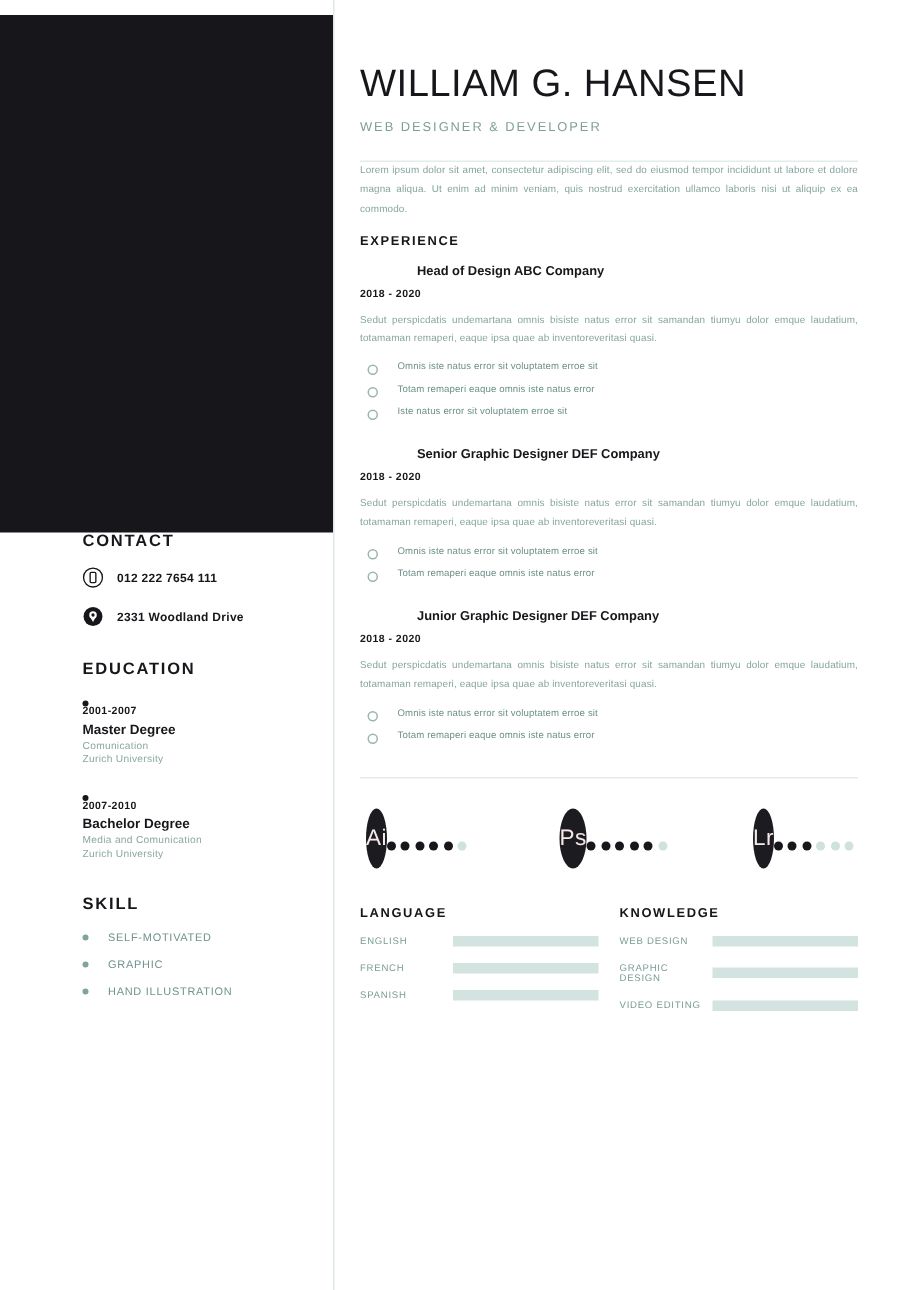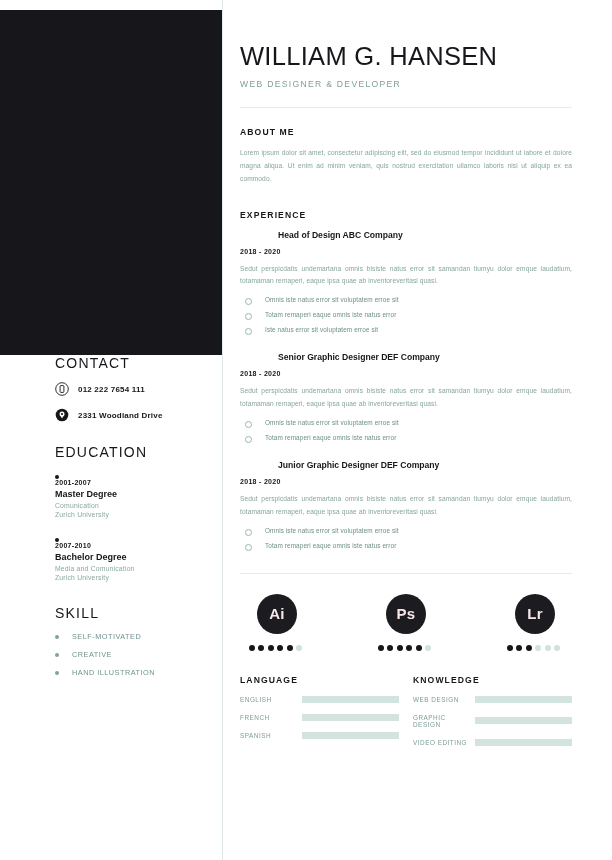--- a/index.html
+++ b/index.html
@@ -24,21 +24,21 @@
     background:#dfe8e6;
   }
 
   
   .left{
     position:absolute;left:0;top:355px;width:222px;
     padding:0;
   }
   .l-sec{margin:0 0 0 55px;}
   .l-title{
-    font-size:14px;font-weight:normal;letter-spacing:1.2px;
+    font-size:11px;font-weight:bold;letter-spacing:1.2px;
     color:#17171b;margin:0 0 11px 0;
   }
   .contact-row{
     display:flex;align-items:center;margin-bottom:12px;
   }
   .c-icon{
     width:14px;height:14px;flex:0 0 14px;margin-right:9px;
     display:flex;align-items:center;justify-content:center;
   }
   .c-text{font-size:8px;font-weight:bold;color:#17171b;letter-spacing:.2px;}
@@ -89,21 +89,21 @@
   .b-ring{
     width:5px;height:5px;border:1px solid #9ab5b0;border-radius:50%;
     margin:2px 13px 0 5px;flex:0 0 5px;
   }
   .b-text{font-size:6.4px;color:#6d8f89;letter-spacing:.1px;}
 
   .sep{height:1px;background:#e3eceb;margin:22px 0 0 0;}
 
   
   .badges{display:flex;justify-content:space-between;margin:20px 4px 0 4px;}
-  .badge-col{display:flex;flex-direction:column;align-items:center;width:66px;font-weight:bold;}
+  .badge-col{display:flex;align-items:center;width:66px;}
   .badge{
     width:40px;height:40px;border-radius:50%;background:#1c1c20;
     display:flex;align-items:center;justify-content:center;
     color:#f6e7e9;font-size:15px;letter-spacing:.3px;
   }
   .dots{display:flex;margin-top:11px;}
   .dot{width:6px;height:6px;border-radius:50%;margin-right:3.5px;}
   .dot.on{background:#17171b;}
   .dot.off{background:#cfe2de;}
 
@@ -184,40 +184,39 @@
 
 
     <div class="l-sec" style="margin-top:22px;">
       <div class="l-title">SKILL</div>
       <div class="li-row">
         <span class="li-dot"></span>
         <span class="li-text">SELF-MOTIVATED</span>
       </div>
       <div class="li-row">
         <span class="li-dot"></span>
-        <span class="li-text">CREATIVE</span>
+        <span class="li-text">GRAPHIC</span>
       </div>
       <div class="li-row">
         <span class="li-dot"></span>
         <span class="li-text">HAND ILLUSTRATION</span>
       </div>
     </div>
 
   </div>
 
   <div class="right">
 
     <h1 class="name">WILLIAM G. HANSEN</h1>
     <div class="role">WEB DESIGNER &amp; DEVELOPER</div>
     <div class="rule"></div>
 
-    <div class="r-title">ABOUT ME</div>
     <p class="para">Lorem ipsum dolor sit amet, consectetur adipiscing elit, sed do eiusmod tempor incididunt ut labore et dolore magna aliqua. Ut enim ad minim veniam, quis nostrud exercitation ullamco laboris nisi ut aliquip ex ea commodo.</p>
 
-    <div class="r-title" style="margin-top:24px;">EXPERIENCE</div>
+    <div class="r-title" style="margin-top:8px;">EXPERIENCE</div>
 
     <div>
       <div class="job-title" style="margin-top:6px;">Head of Design ABC Company</div>
       <div class="job-date">2018 - 2020</div>
       <p class="para">Sedut perspicdatis undemartana omnis bisiste natus error sit samandan tiumyu dolor emque laudatium, totamaman remaperi, eaque ipsa quae ab inventoreveritasi quasi.</p>
       <div style="margin-top:8px;">
         <div class="b-row">
           <span class="b-ring"></span>
           <span class="b-text">Omnis iste natus error sit voluptatem erroe sit</span>
         </div>

